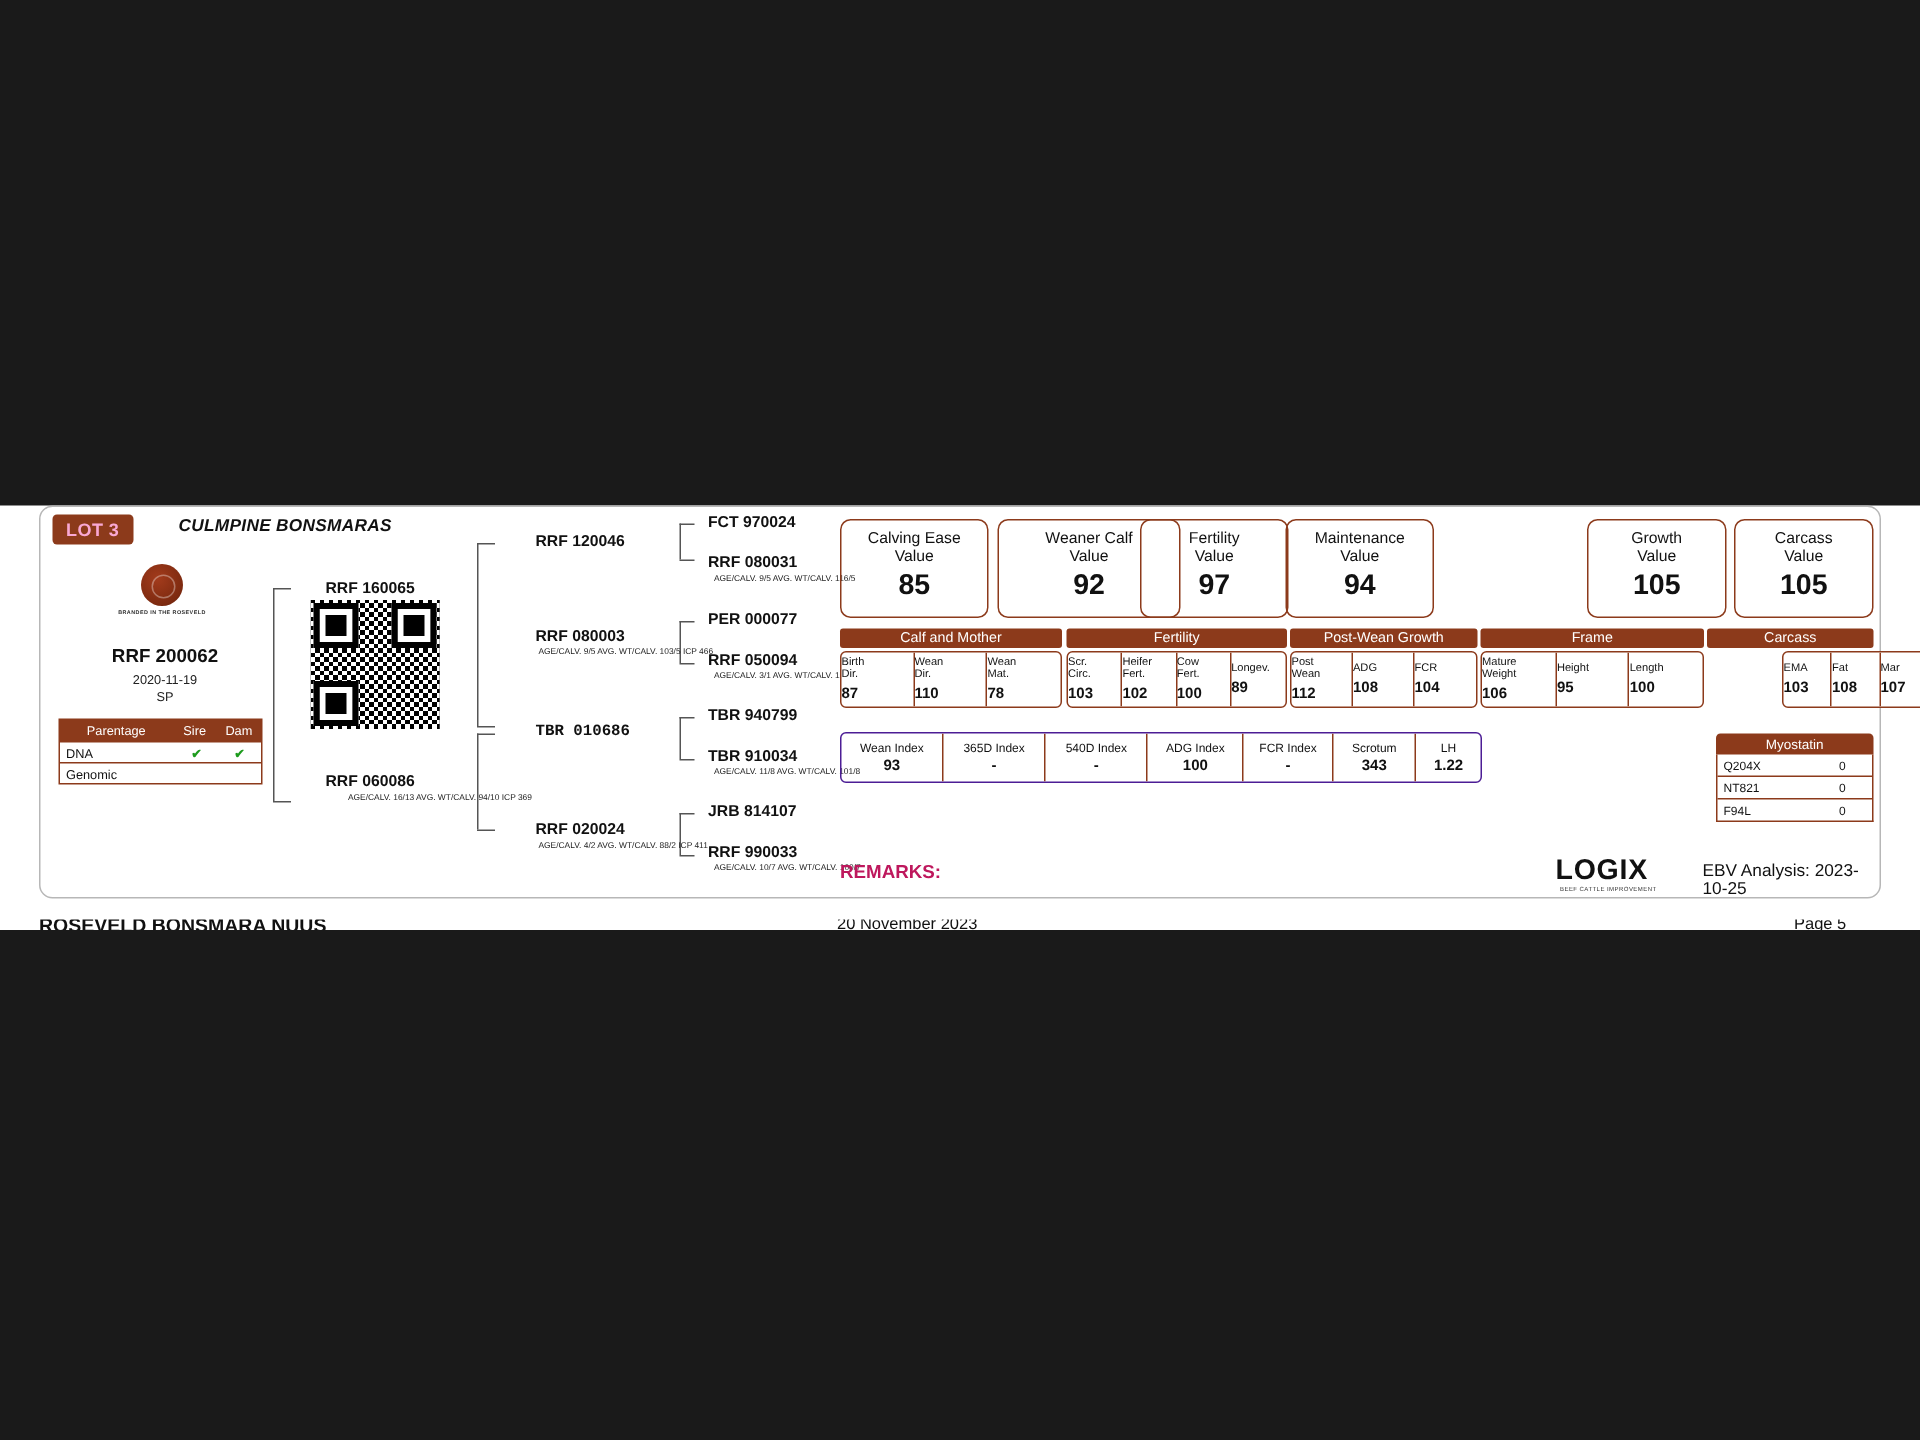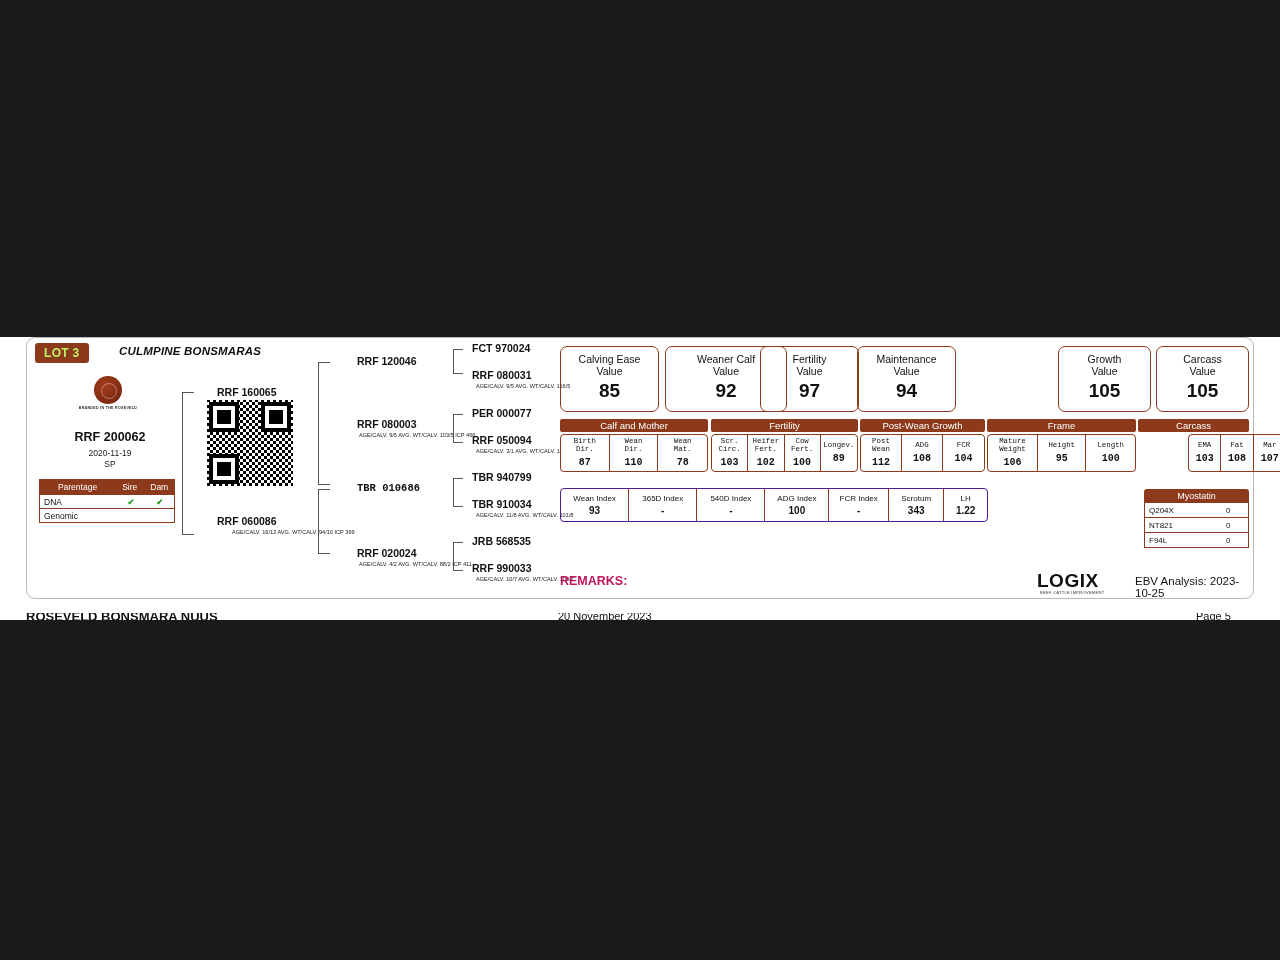--- a/index.html
+++ b/index.html
@@ -28,21 +28,21 @@
     border: 1px solid #b7b7b7;
     border-radius: 9px;
     background: #ffffff;
     box-sizing: border-box;
   }
   
   .lot-badge {
     position: absolute;
     left: 8px; top: 5px;
     background: #8c3a1b;
-    color: #bef264;
+    color: #f9a8d4;
     font-size: 12px;
     font-weight: bold;
     padding: 3px 9px;
     border-radius: 3px;
     letter-spacing: .3px;
   }
   .herd-name {
     position: absolute;
     left: 92px; top: 7px;
     font-size: 11.5px;
@@ -214,26 +214,25 @@
     border-radius: 4px;
     box-sizing: border-box;
     display: flex;
     overflow: hidden;
     height: 38px;
     background: #fff;
   }
   .ebv-cell {
     border-right: 1px solid #8c3a1b;
     box-sizing: border-box;
-    text-align: center;
+    text-align: left;
     display: flex;
     flex-direction: column;
     justify-content: space-between;
     padding: 2px 0 3px 0;
-    font-family: Liberation Mono, monospace;
   }
   .ebv-cell:last-child { border-right: none; }
   .ebv-cell .t {
     font-size: 7.4px;
     color: #111;
     line-height: 1.12;
     white-space: pre-line;
   }
   .ebv-cell .v {
     font-size: 10px;
@@ -444,21 +443,21 @@
     <div class="ped-sub" style="left:449px; top:44px;">AGE/CALV. 9/5
 AVG. WT/CALV. 116/5</div>
     <div class="ped-name" style="left:445px; top:69px;">PER 000077</div>
     <div class="ped-name" style="left:445px; top:96px;">RRF 050094</div>
     <div class="ped-sub" style="left:449px; top:109px;">AGE/CALV. 3/1
 AVG. WT/CALV. 100/1</div>
     <div class="ped-name" style="left:445px; top:133px;">TBR 940799</div>
     <div class="ped-name" style="left:445px; top:160px;">TBR 910034</div>
     <div class="ped-sub" style="left:449px; top:173px;">AGE/CALV. 11/8
 AVG. WT/CALV. 101/8</div>
-    <div class="ped-name" style="left:445px; top:197px;">JRB 568535</div>
+    <div class="ped-name" style="left:445px; top:197px;">JRB 814107</div>
     <div class="ped-name" style="left:445px; top:224px;">RRF 990033</div>
     <div class="ped-sub" style="left:449px; top:237px;">AGE/CALV. 10/7
 AVG. WT/CALV. 100/7</div>
 
     <div class="idx-box" style="left:533px; width:99px;">
       <div class="idx-label">Calving Ease
 Value</div>
       <div class="idx-value">85</div>
     </div>
     <div class="idx-box" style="left:638px; width:122px;">

